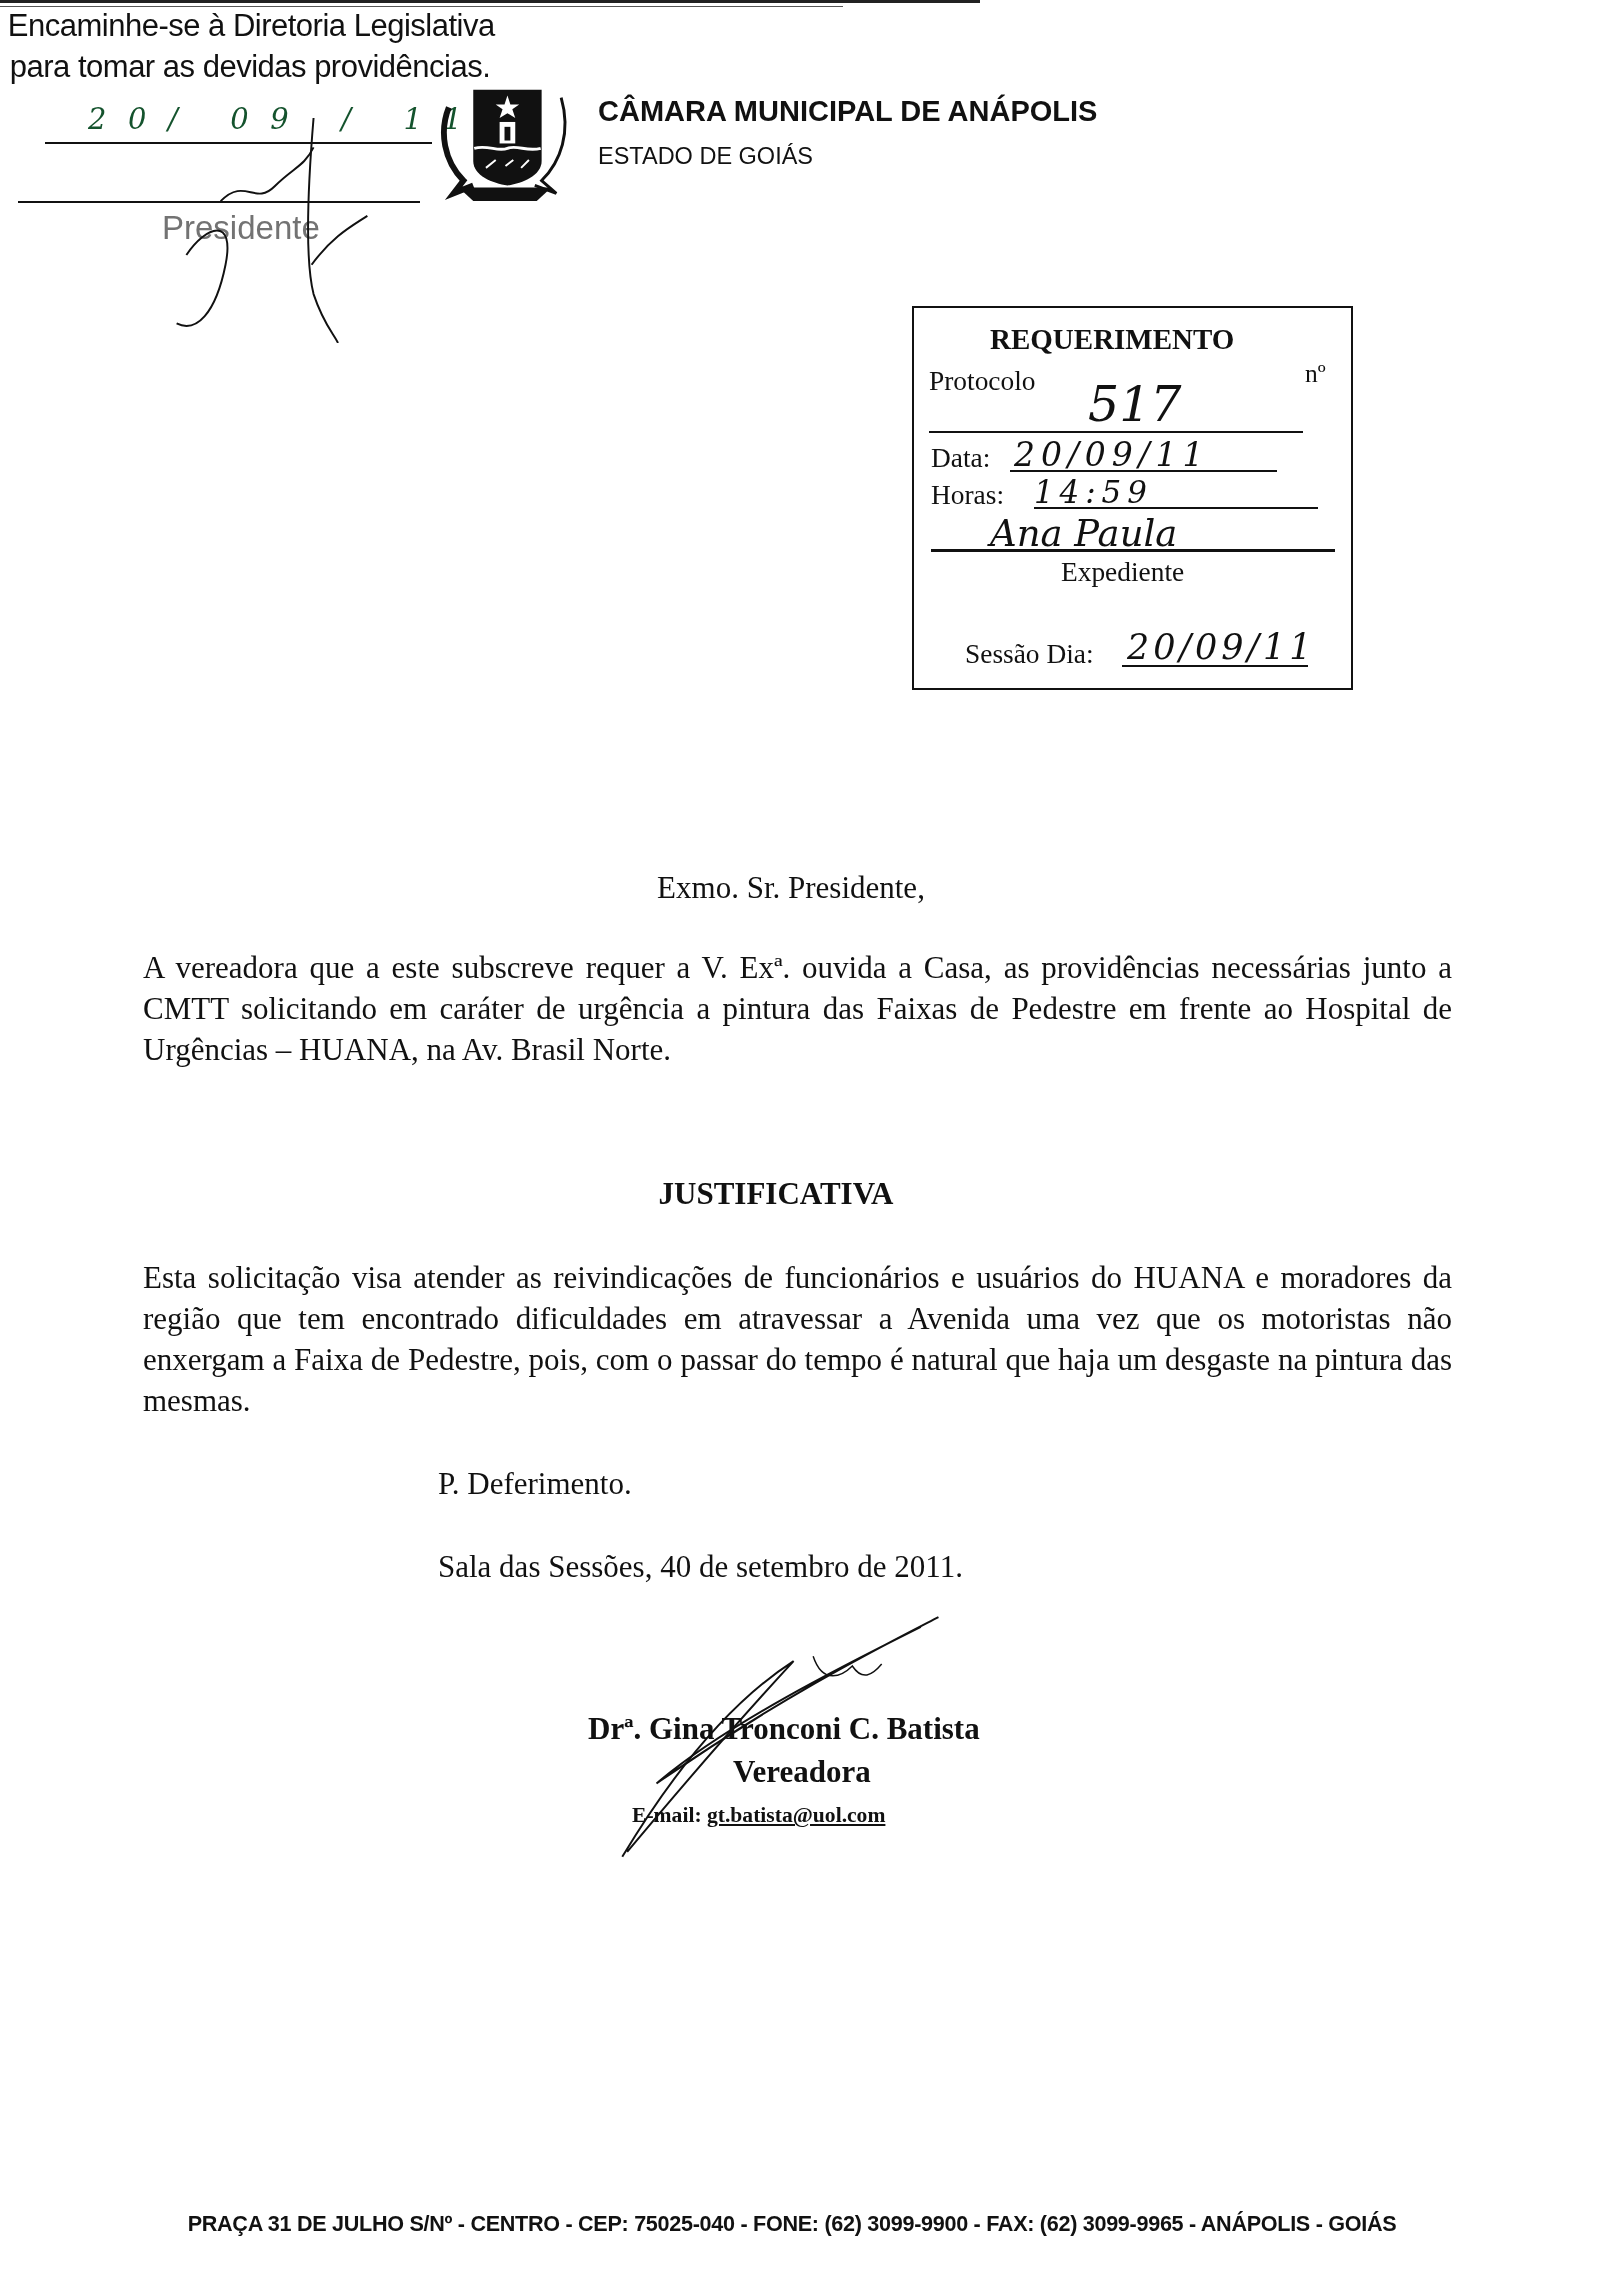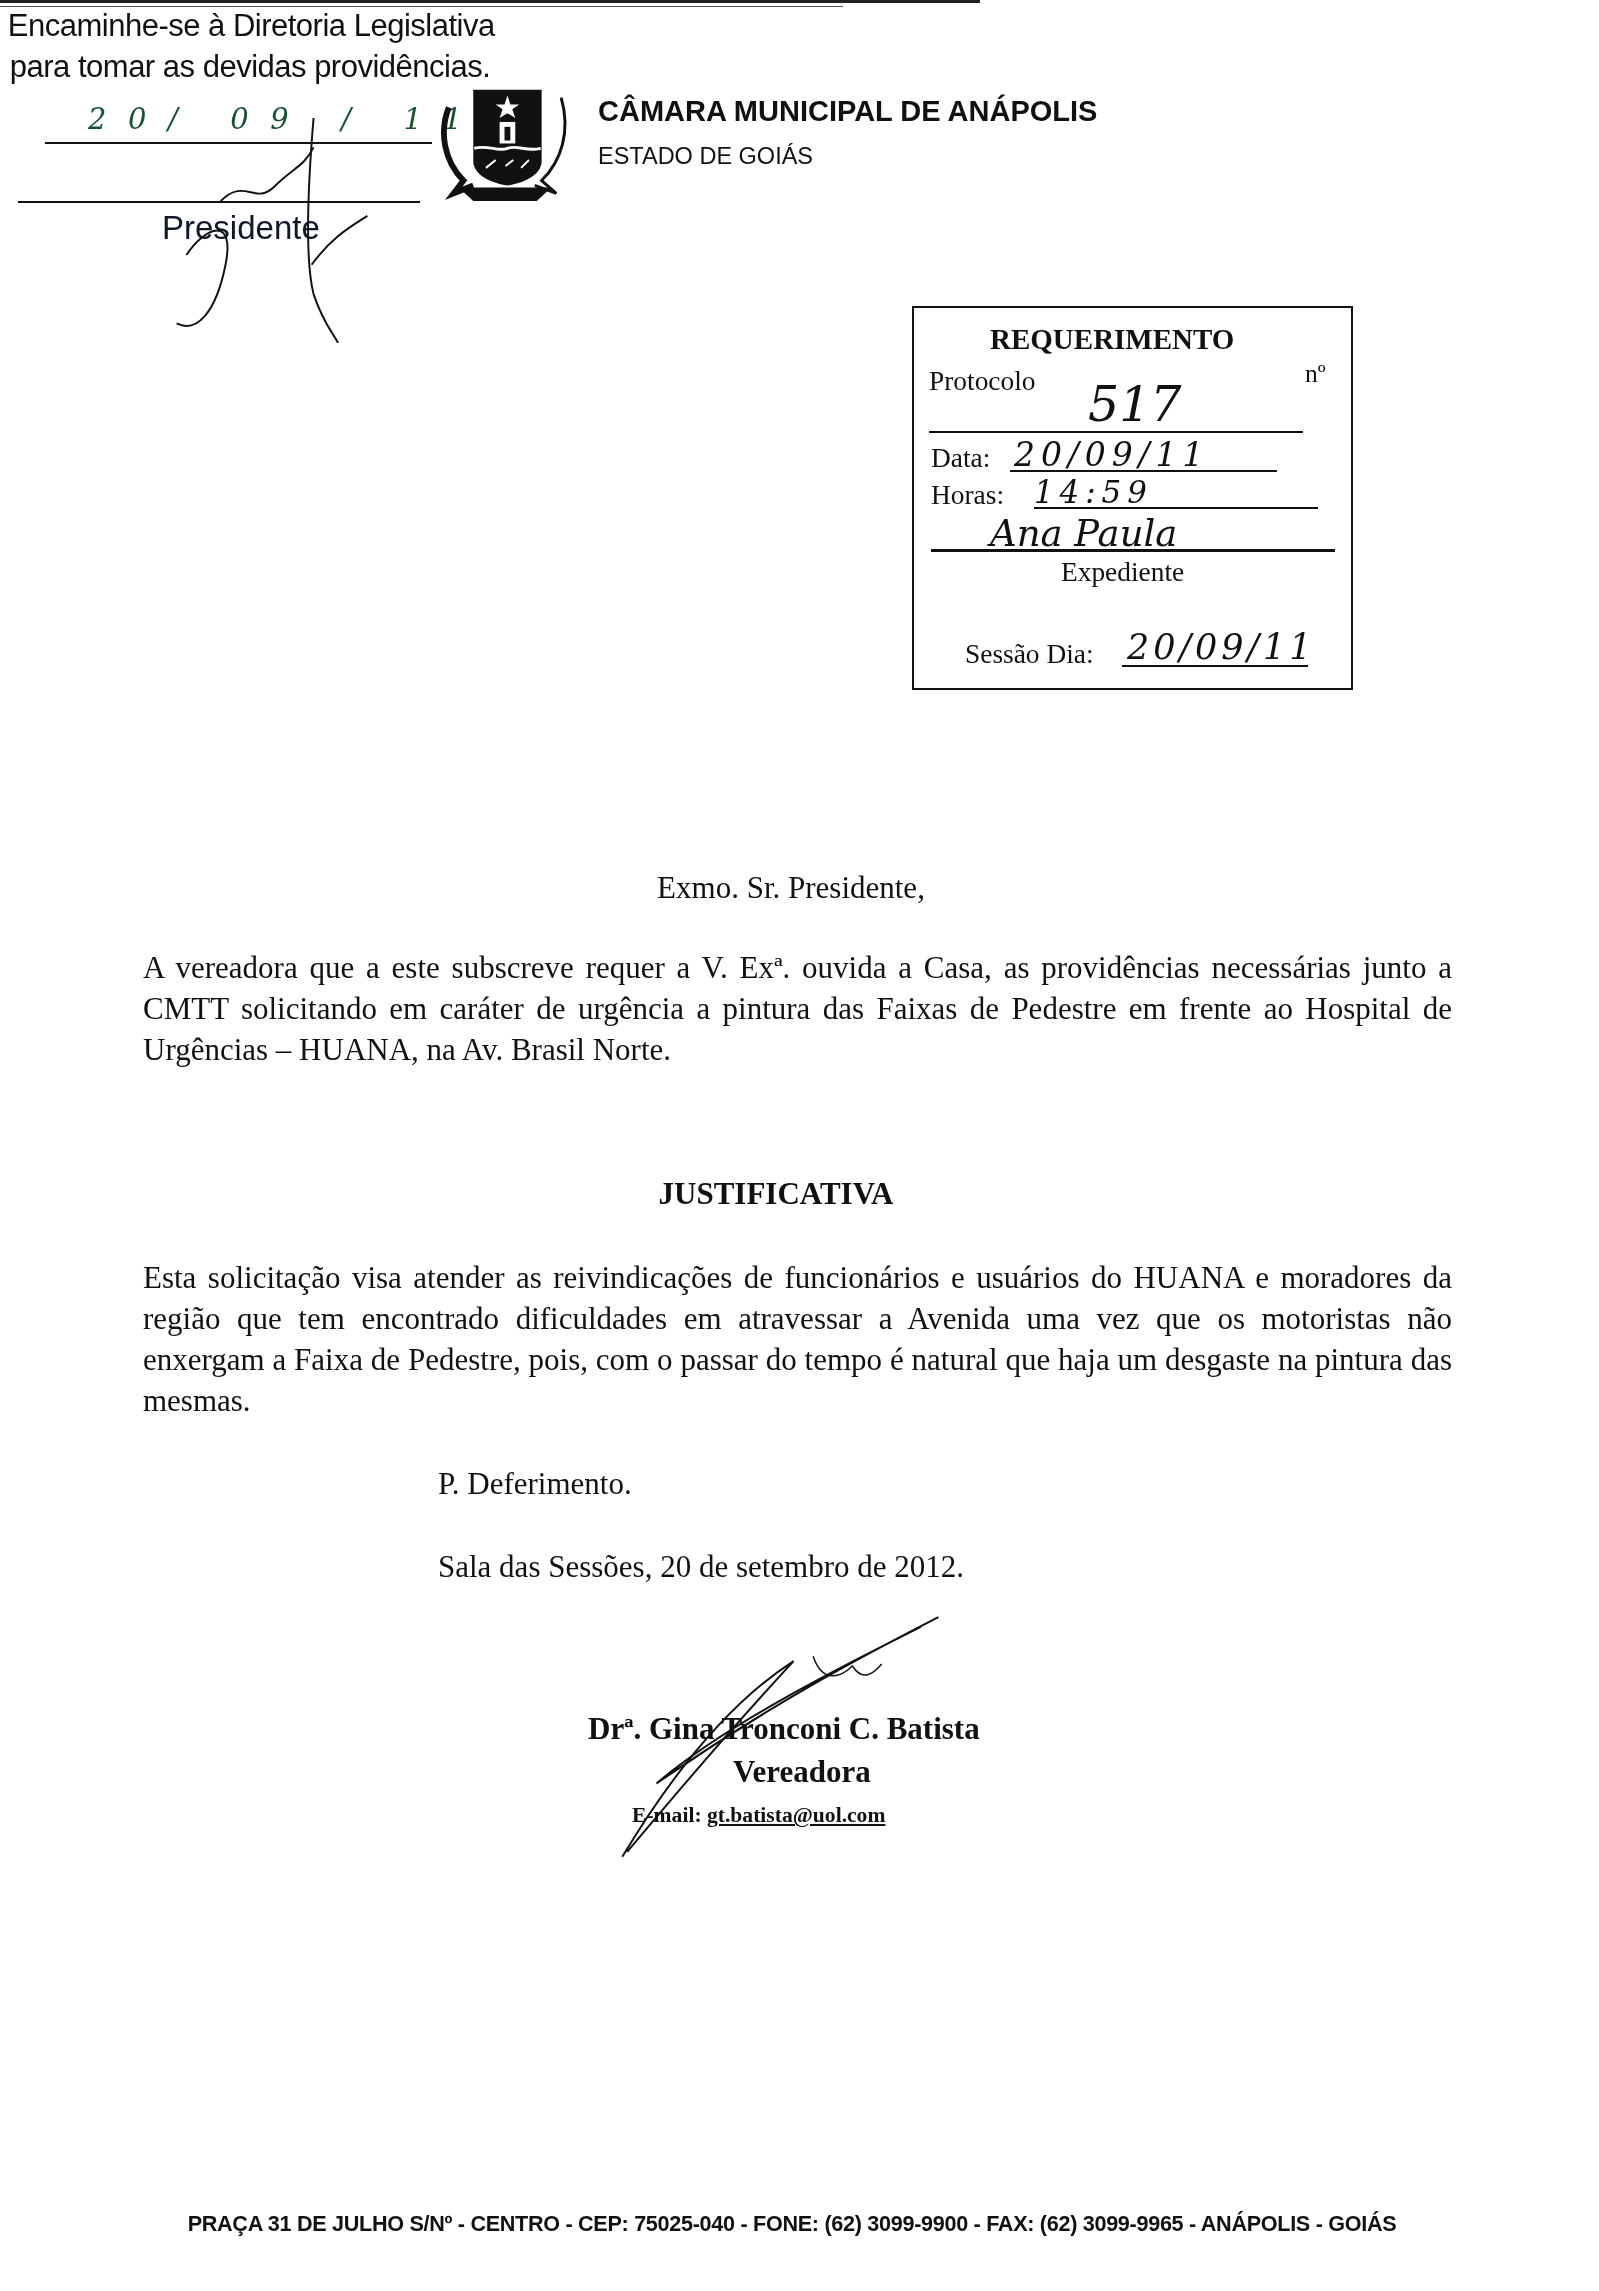--- a/index.html
+++ b/index.html
@@ -9,21 +9,21 @@
   .serif { font-family: "Liberation Serif", serif; }
 
   .top-rule { left: 0; top: 0; width: 980px; height: 2.9px; background: #222; }
   .top-rule2 { left: 0; top: 5.9px; width: 843px; height: 1px; background: #555; }
 
   .stamp-line1 { left: 7.8px; top: 7.8px; font-size: 31px; letter-spacing: -0.5px; }
   .stamp-line2 { left: 9.8px; top: 49px; font-size: 31px; letter-spacing: -0.5px; }
   .stamp-date { left: 88px; top: 102px; font-family: "DejaVu Serif", serif; font-style: italic; font-size: 29px; color: #14532d; letter-spacing: 21.6px; }
   .rule-a { left: 45px; top: 142px; width: 387px; height: 2px; background: #111; }
   .rule-b { left: 17.6px; top: 201px; width: 402px; height: 2px; background: #111; }
-  .presidente { left: 162px; top: 209px; font-size: 33px; color: #0f172a; }
+  .presidente { left: 162px; top: 209px; font-size: 33px; color: #737373; }
 
   .crest { left: 439px; top: 78px; width: 132px; height: 127px; }
 
   .inst-name { left: 598px; top: 95px; font-size: 29px; font-weight: bold; }
   .inst-state { left: 598px; top: 143px; font-size: 23.5px; }
 
   .protocol-box { left: 912px; top: 306px; width: 441px; height: 384px; border: 2px solid #111; box-sizing: border-box; }
   .pb-title { left: 990px; top: 323px; font-size: 29px; font-weight: bold; }
   .pb-protocolo { left: 929px; top: 366px; font-size: 27.4px; }
   .pb-no { left: 1305px; top: 359px; font-size: 25.5px; }
@@ -111,21 +111,21 @@
 <div class="abs serif pb-expediente">Expediente</div>
 <div class="abs serif pb-sessao-label">Sessão Dia:</div>
 <div class="abs pb-sessao-val">20/09/11</div>
 <div class="abs pb-line5"></div>
 
 <div class="abs serif salutation">Exmo. Sr. Presidente,</div>
 <div class="abs serif body-par req-par">A vereadora que a este subscreve requer a V. Exª. ouvida a Casa, as providências necessárias junto a CMTT solicitando em caráter de urgência a pintura das Faixas de Pedestre em frente ao Hospital de Urgências – HUANA, na Av. Brasil Norte.</div>
 <div class="abs serif justif-title">JUSTIFICATIVA</div>
 <div class="abs serif body-par justif-par">Esta solicitação visa atender as reivindicações de funcionários e usuários do HUANA e moradores da região que tem encontrado dificuldades em atravessar a Avenida uma vez que os motoristas não enxergam a Faixa de Pedestre, pois, com o passar do tempo é natural que haja um desgaste na pintura das mesmas.</div>
 <div class="abs serif deferimento">P. Deferimento.</div>
-<div class="abs serif sala">Sala das Sessões, 20 de setembro de 2012.</div>
+<div class="abs serif sala">Sala das Sessões, 40 de setembro de 2011.</div>
 
 <div class="abs serif sig-name">Drª. Gina Tronconi C. Batista</div>
 <div class="abs serif sig-role">Vereadora</div>
 <div class="abs serif sig-email-label"><span>E-mail: </span><span class="sig-email">gt.batista@uol.com</span></div>
 <svg class="abs sig-scribble" viewBox="0 0 380 260">
   <path d="M358 10 C 300 40, 200 90, 70 180 C 140 120, 260 60, 340 20" fill="none" stroke="#111" stroke-width="2"></path>
   <path d="M35 255 C 80 180, 140 100, 210 55 C 150 120, 90 190, 40 250" fill="none" stroke="#111" stroke-width="2"></path>
   <path d="M230 50 C 240 80, 260 70, 270 60 C 280 75, 290 70, 300 58" fill="none" stroke="#111" stroke-width="1.5"></path>
 </svg>
 

